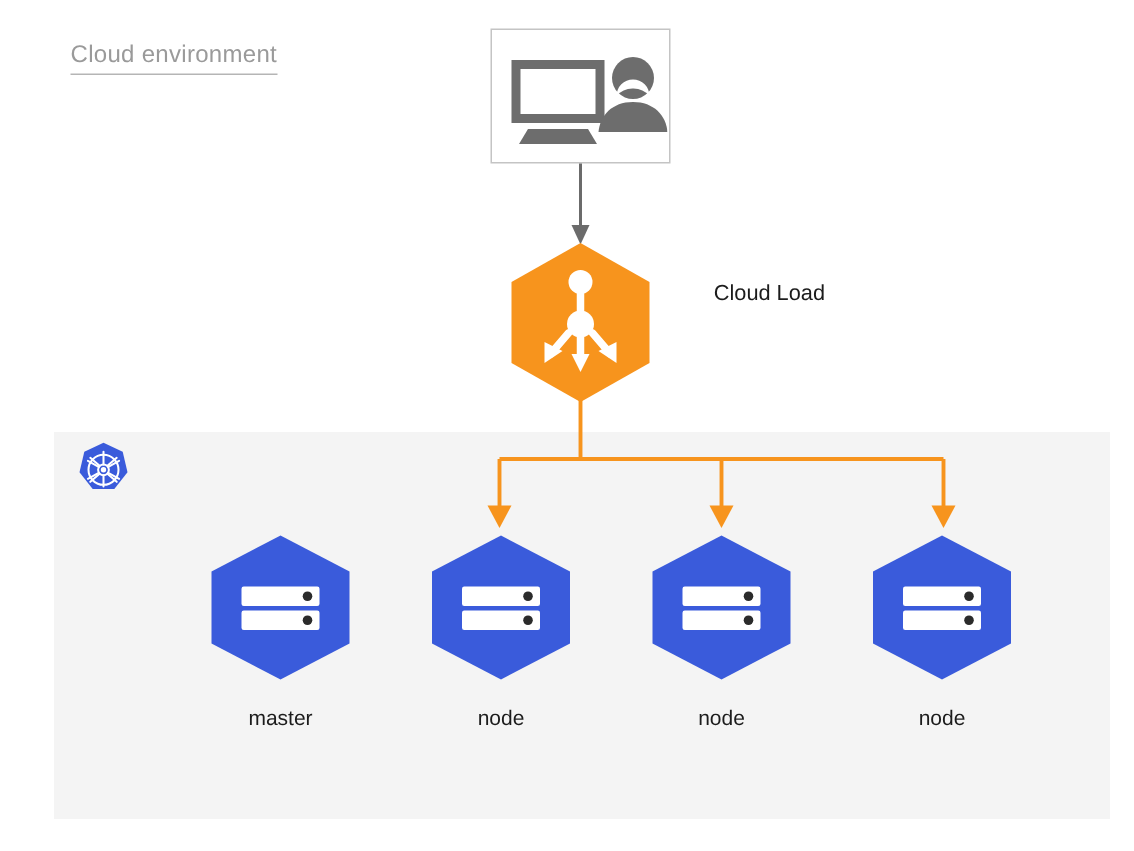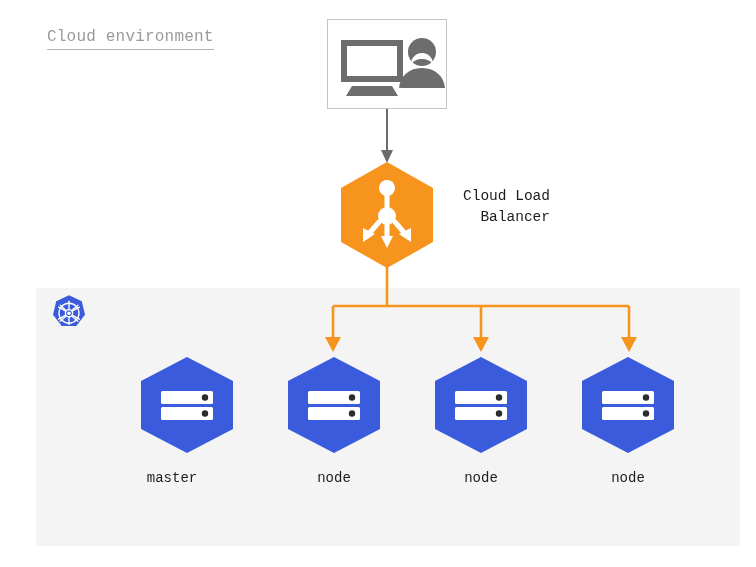--- a/index.html
+++ b/index.html
@@ -6,21 +6,21 @@
     margin: 0;
     padding: 0;
     background: #ffffff;
   }
   #canvas {
     position: relative;
     width: 756px;
     height: 552px;
     background: #ffffff;
     overflow: hidden;
-    font-family: Liberation Mono, monospace;
+    font-family: Liberation Sans, sans-serif;
   }
 
   
   #env-title {
     position: absolute;
     left: 47px;
     top: 28px;
     font-size: 16px;
     color: #9a9a9a;
     letter-spacing: .2px;
@@ -181,21 +181,20 @@
         <line x1="56" y1="62" x2="68" y2="76"></line>
       </g>
       <polygon points="48,88 42,76 54,76" fill="#ffffff"></polygon>
       <polygon points="24,82 24,68 36,74" fill="#ffffff"></polygon>
       <polygon points="72,82 72,68 60,74" fill="#ffffff"></polygon>
     </svg>
   </div>
 
   <div id="lb-label">
     <span>Cloud Load</span>
-    <span>Balancer</span>
   </div>
 
   <div class="hex-wrap" style="left:139px; top:355px;">
     <svg width="96" height="100" viewBox="0 0 96 100">
       <polygon points="48,2 94,26 94,74 48,98 2,74 2,26" fill="#3a5bdb"></polygon>
       <g>
         <rect x="22" y="36" width="52" height="13" rx="1.5" fill="#ffffff"></rect>
         <circle cx="66" cy="42.5" r="3.2" fill="#2b2b2b"></circle>
         <rect x="22" y="52" width="52" height="13" rx="1.5" fill="#ffffff"></rect>
         <circle cx="66" cy="58.5" r="3.2" fill="#2b2b2b"></circle>
@@ -232,18 +231,18 @@
       <polygon points="48,2 94,26 94,74 48,98 2,74 2,26" fill="#3a5bdb"></polygon>
       <g>
         <rect x="22" y="36" width="52" height="13" rx="1.5" fill="#ffffff"></rect>
         <circle cx="66" cy="42.5" r="3.2" fill="#2b2b2b"></circle>
         <rect x="22" y="52" width="52" height="13" rx="1.5" fill="#ffffff"></rect>
         <circle cx="66" cy="58.5" r="3.2" fill="#2b2b2b"></circle>
       </g>
     </svg>
   </div>
 
-  <div class="node-label" style="left:102px;text-align:center;">master</div>
+  <div class="node-label" style="left:117px;text-align:center;">master</div>
   <div class="node-label" style="left:264px;">node</div>
   <div class="node-label" style="left:411px;">node</div>
   <div class="node-label" style="left:558px;">node</div>
 
 </div>
 
 </body></html>

